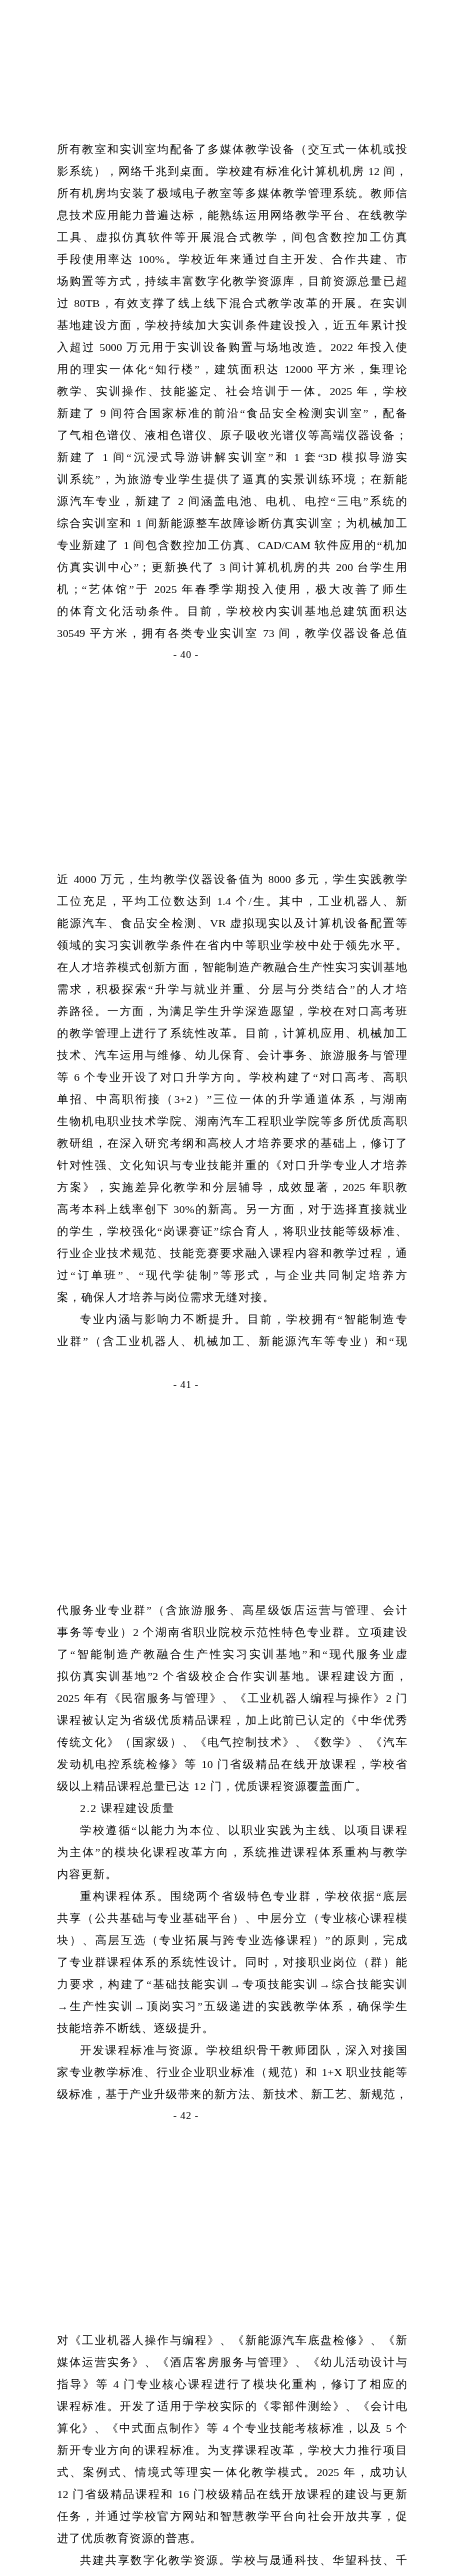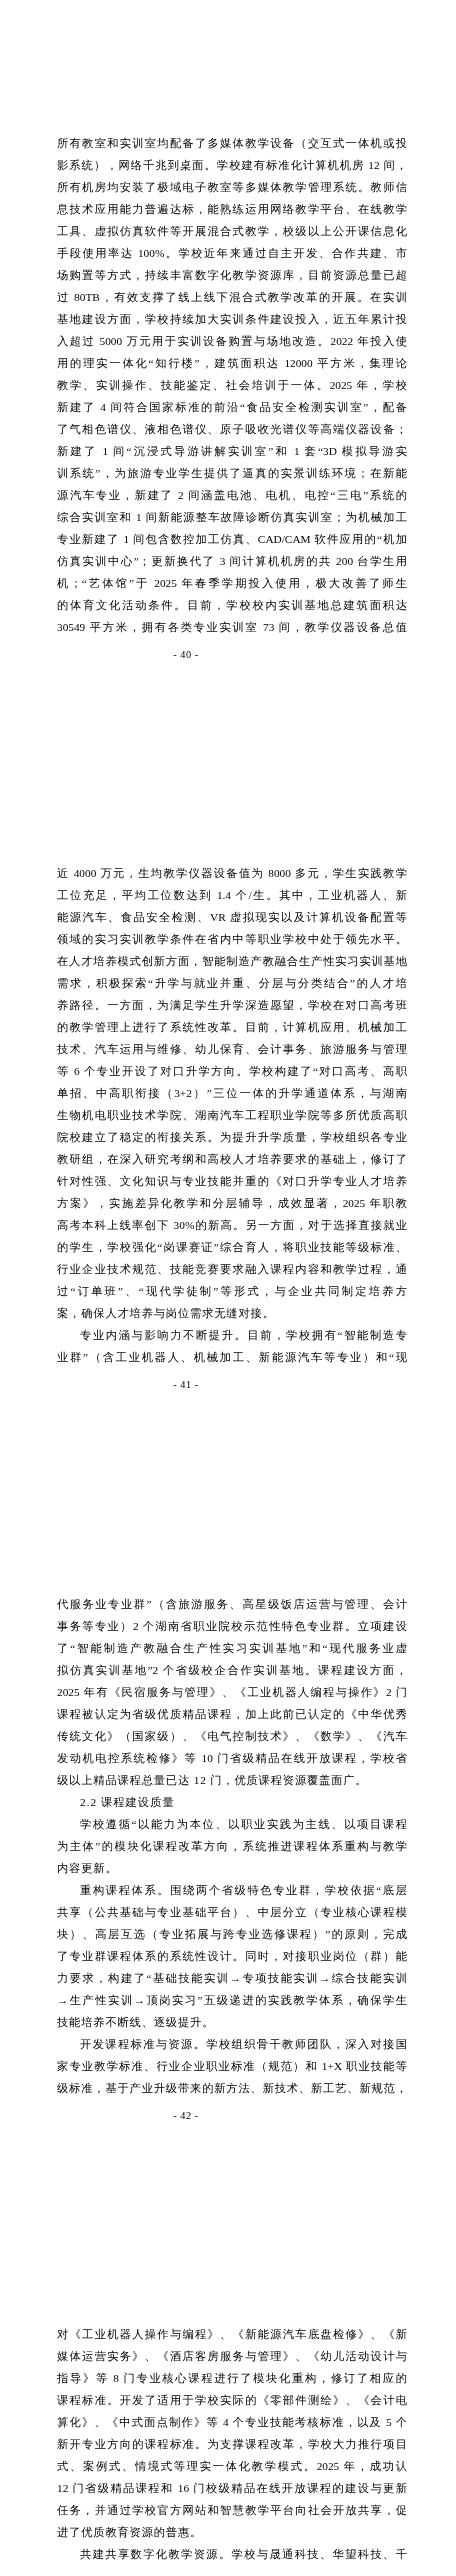--- a/index.html
+++ b/index.html
@@ -3,21 +3,21 @@
 <meta charset="utf-8">
 <style>
   html,body{margin:0;padding:0}
   body{
     width:456px;height:2921px;position:relative;
     background:#ffffff;color:#000000;
     font-family:"Liberation Serif","DejaVu Serif",serif;
     overflow:hidden;
   }
   .page{position:absolute;left:0;width:456px;height:730px;background:#ffffff}
-  .text-block{position:absolute;left:57px;top:132px;width:350px}
+  .text-block{position:absolute;left:57px;top:138px;width:350px}
   .line{
     height:22px;line-height:22px;font-size:11.3px;
     text-align:justify;text-align-last:justify;
     overflow:hidden;
   }
   .line.nj{text-align:right;text-align-last:left;letter-spacing:0.8px}
   .line.indent{padding-left:23px}
   .line b{font-weight:400}
   .line.heading b{letter-spacing:1px}
   .page-number{
@@ -28,29 +28,29 @@
 </head>
 <body>
 
 <main>
     <div class="page" style="top: 0px;">
       <div class="text-block">
         <div class="line"><span>所有教室和实训室均配备了多媒体教学设备（交互式一体机或投</span></div>
         <div class="line"><span>影系统），网络千兆到桌面。学校建有标准化计算机机房 12 间，</span></div>
         <div class="line"><span>所有机房均安装了极域电子教室等多媒体教学管理系统。教师信</span></div>
         <div class="line"><span>息技术应用能力普遍达标，能熟练运用网络教学平台、在线教学</span></div>
-        <div class="line"><span>工具、虚拟仿真软件等开展混合式教学，校级以上公开课信息化</span></div>
+        <div class="line"><span>工具、虚拟仿真软件等开展混合式教学，间包含数控加工仿真</span></div>
         <div class="line"><span>手段使用率达 100%。学校近年来通过自主开发、合作共建、市</span></div>
         <div class="line"><span>场购置等方式，持续丰富数字化教学资源库，目前资源总量已超</span></div>
         <div class="line"><span>过 80TB，有效支撑了线上线下混合式教学改革的开展。</span><b>在实训</b></div>
         <div class="line"><b>基地建设方面，</b><span>学校持续加大实训条件建设投入，近五年累计投</span></div>
         <div class="line"><span>入超过 5000 万元用于实训设备购置与场地改造。2022 年投入使</span></div>
         <div class="line"><span>用的理实一体化“知行楼”，建筑面积达 12000 平方米，集理论</span></div>
         <div class="line"><span>教学、实训操作、技能鉴定、社会培训于一体。2025 年，学校</span></div>
-        <div class="line"><span>新建了 4 间符合国家标准的前沿“食品安全检测实训室”，配备</span></div>
+        <div class="line"><span>新建了 9 间符合国家标准的前沿“食品安全检测实训室”，配备</span></div>
         <div class="line"><span>了气相色谱仪、液相色谱仪、原子吸收光谱仪等高端仪器设备；</span></div>
         <div class="line"><span>新建了 1 间“沉浸式导游讲解实训室”和 1 套“3D 模拟导游实</span></div>
         <div class="line"><span>训系统”，为旅游专业学生提供了逼真的实景训练环境；在新能</span></div>
         <div class="line"><span>源汽车专业，新建了 2 间涵盖电池、电机、电控“三电”系统的</span></div>
         <div class="line"><span>综合实训室和 1 间新能源整车故障诊断仿真实训室；为机械加工</span></div>
         <div class="line"><span>专业新建了 1 间包含数控加工仿真、CAD/CAM 软件应用的“机加</span></div>
         <div class="line"><span>仿真实训中心”；更新换代了 3 间计算机机房的共 200 台学生用</span></div>
         <div class="line"><span>机；“艺体馆”于 2025 年春季学期投入使用，极大改善了师生</span></div>
         <div class="line"><span>的体育文化活动条件。目前，学校校内实训基地总建筑面积达</span></div>
         <div class="line"><span>30549 平方米，拥有各类专业实训室 73 间，教学仪器设备总值</span></div>
@@ -64,21 +64,20 @@
         <div class="line"><span>能源汽车、食品安全检测、VR 虚拟现实以及计算机设备配置等</span></div>
         <div class="line"><span>领域的实习实训教学条件在省内中等职业学校中处于领先水平。</span></div>
         <div class="line"><b>在人才培养模式创新方面，</b><span>智能制造产教融合生产性实习实训基地</span></div>
         <div class="line"><span>需求，积极探索“升学与就业并重、分层与分类结合”的人才培</span></div>
         <div class="line"><span>养路径。一方面，为满足学生升学深造愿望，学校在对口高考班</span></div>
         <div class="line"><span>的教学管理上进行了系统性改革。目前，计算机应用、机械加工</span></div>
         <div class="line"><span>技术、汽车运用与维修、幼儿保育、会计事务、旅游服务与管理</span></div>
         <div class="line"><span>等 6 个专业开设了对口升学方向。学校构建了“对口高考、高职</span></div>
         <div class="line"><span>单招、中高职衔接（3+2）”三位一体的升学通道体系，与湖南</span></div>
         <div class="line"><span>生物机电职业技术学院、湖南汽车工程职业学院等多所优质高职</span></div>
-        <div class="line"><span>院校建立了稳定的衔接关系。为提升升学质量，学校组织各专业</span></div>
         <div class="line"><span>教研组，在深入研究考纲和高校人才培养要求的基础上，修订了</span></div>
         <div class="line"><span>针对性强、文化知识与专业技能并重的《对口升学专业人才培养</span></div>
         <div class="line"><span>方案》，实施差异化教学和分层辅导，成效显著，2025 年职教</span></div>
         <div class="line"><span>高考本科上线率创下 30%的新高。另一方面，对于选择直接就业</span></div>
         <div class="line"><span>的学生，学校强化“岗课赛证”综合育人，将职业技能等级标准、</span></div>
         <div class="line"><span>行业企业技术规范、技能竞赛要求融入课程内容和教学过程，通</span></div>
         <div class="line"><span>过“订单班”、“现代学徒制”等形式，与企业共同制定培养方</span></div>
         <div class="line nj"><span>案，确保人才培养与岗位需求无缝对接。</span></div>
         <div class="line indent"><b>专业内涵与影响力不断提升。</b><span>目前，学校拥有“智能制造专</span></div>
         <div class="line"><span>业群”（含工业机器人、机械加工、新能源汽车等专业）和“现</span></div>
@@ -110,21 +109,21 @@
         <div class="line indent"><b>开发课程标准与资源。</b><span>学校组织骨干教师团队，深入对接国</span></div>
         <div class="line"><span>家专业教学标准、行业企业职业标准（规范）和 1+X 职业技能等</span></div>
         <div class="line"><span>级标准，基于产业升级带来的新方法、新技术、新工艺、新规范，</span></div>
       </div>
       <div class="page-number">- 42 -</div>
     </div>
     <div class="page" style="top: 2191px;">
       <div class="text-block">
         <div class="line"><span>对《工业机器人操作与编程》、《新能源汽车底盘检修》、《新</span></div>
         <div class="line"><span>媒体运营实务》、《酒店客房服务与管理》、《幼儿活动设计与</span></div>
-        <div class="line"><span>指导》等 8 门专业核心课程进行了模块化重构，修订了相应的</span></div>
+        <div class="line"><span>指导》等 4 门专业核心课程进行了模块化重构，修订了相应的</span></div>
         <div class="line"><span>课程标准。开发了适用于学校实际的《零部件测绘》、《会计电</span></div>
         <div class="line"><span>算化》、《中式面点制作》等 4 个专业技能考核标准，以及 5 个</span></div>
         <div class="line"><span>新开专业方向的课程标准。为支撑课程改革，学校大力推行项目</span></div>
         <div class="line"><span>式、案例式、情境式等理实一体化教学模式。2025 年，成功认</span></div>
         <div class="line"><span>12 门省级精品课程和 16 门校级精品在线开放课程的建设与更新</span></div>
         <div class="line"><span>任务，并通过学校官方网站和智慧教学平台向社会开放共享，促</span></div>
         <div class="line nj"><span>进了优质教育资源的普惠。</span></div>
         <div class="line indent"><b>共建共享数字化教学资源。</b><span>学校与晟通科技、华望科技、千</span></div>
       </div>
     </div>

